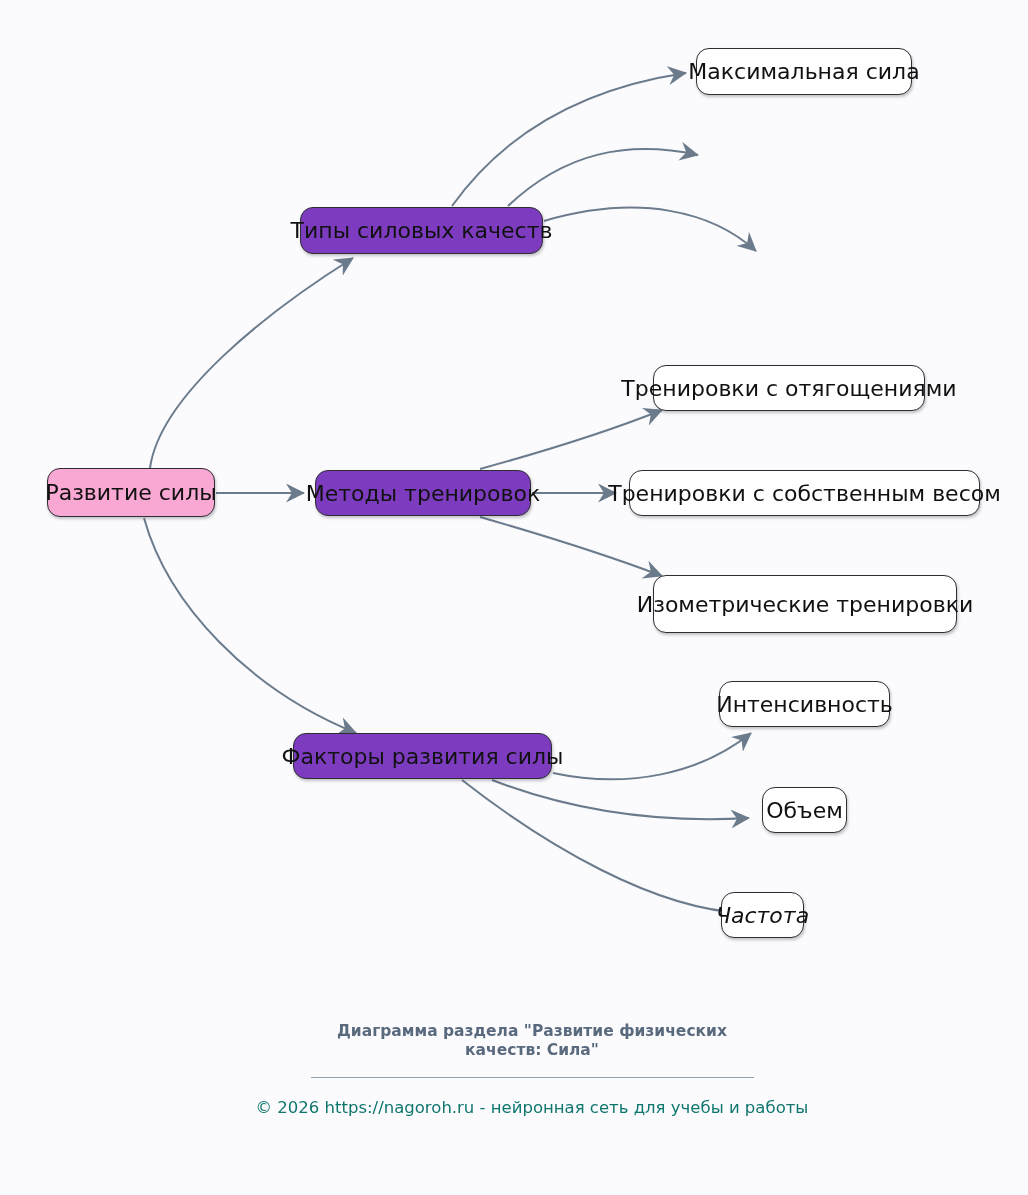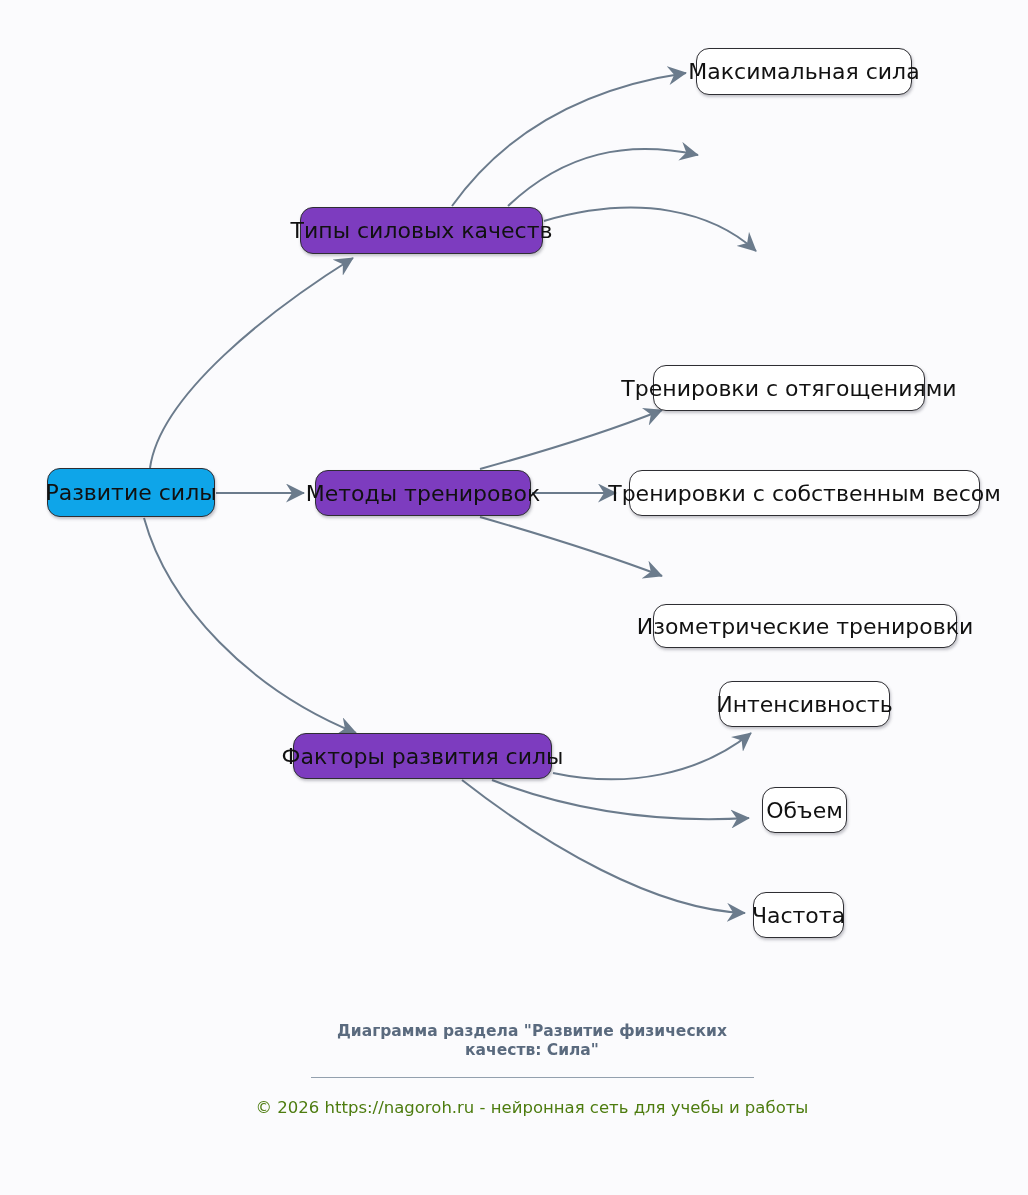--- a/index.html
+++ b/index.html
@@ -19,21 +19,21 @@
     position: absolute; z-index: 2;
     display: flex; align-items: center; justify-content: center;
     border: 1.5px solid #2E2E33;
     border-radius: 13px;
     font-size: 22px;
     color: #111111;
     white-space: nowrap;
     box-shadow: 1px 2px 3px rgba(60,60,75,0.30);
     box-sizing: border-box;
   }
-  .node.root   { background: #0ea5e9; }
+  .node.root   { background: #f9a8d4; }
   .node.branch { background: #7D3CBF; }
   .node.leaf   { background: #FFFFFF; }
 
   .footer-title {
     position: absolute; z-index: 2;
     left: 532px; top: 1022px;
     transform: translateX(-50%);
     width: 520px;
     text-align: center;
     font-size: 15.5px; font-weight: bold;
@@ -47,21 +47,21 @@
     width: 443px; height: 0;
     border-top: 1px solid #93A0AE;
   }
   .footer-copyright {
     position: absolute; z-index: 2;
     left: 532px; top: 1098px;
     transform: translateX(-50%);
     width: 700px;
     text-align: center;
     font-size: 16.5px;
-    color: #4d7c0f;
+    color: #0f766e;
     white-space: nowrap;
   }
 </style>
 </head>
 <body>
 
 <div id="canvas">
 
   <svg class="edges" width="1028" height="1195" viewBox="0 0 1028 1195">
     <defs>
@@ -89,24 +89,24 @@
   <div class="node root" style="left:47px; top:468px; width:168px; height:49px;">Развитие силы</div>
 
   <div class="node branch" style="left:300px; top:207px; width:243px; height:47px;">Типы силовых качеств</div>
   <div class="node branch" style="left:315px; top:470px; width:216px; height:46px;">Методы тренировок</div>
   <div class="node branch" style="left:293px; top:733px; width:259px; height:46px;">Факторы развития силы</div>
 
   <div class="node leaf" style="left:696px; top:48px; width:216px; height:47px;">Максимальная сила</div>
 
   <div class="node leaf" style="left:653px; top:365px; width:272px; height:46px;">Тренировки с отягощениями</div>
   <div class="node leaf" style="left:629px; top:470px; width:351px; height:46px;">Тренировки с собственным весом</div>
-  <div class="node leaf" style="left:653px; top:604px; width:304px; height:44px;">Изометрические тренировки</div>
+  <div class="node leaf" style="left:653px; top:575px; width:304px; height:58px;">Изометрические тренировки</div>
 
   <div class="node leaf" style="left:719px; top:681px; width:171px; height:46px;">Интенсивность</div>
   <div class="node leaf" style="left:762px; top:787px; width:85px; height:46px;">Объем</div>
-  <div class="node leaf" style="left:753px; top:892px; width:91px; height:46px;">Частота</div>
+  <div class="node leaf" style="left:721px; top:892px; width:83px; height:46px;font-style:italic;">Частота</div>
 
   <div class="footer-title">Диаграмма раздела "Развитие физических
 качеств: Сила"</div>
   <div class="footer-divider"></div>
   <div class="footer-copyright">© 2026 https://nagoroh.ru - нейронная сеть для учебы и работы</div>
 
 </div>
 
 </body></html>

